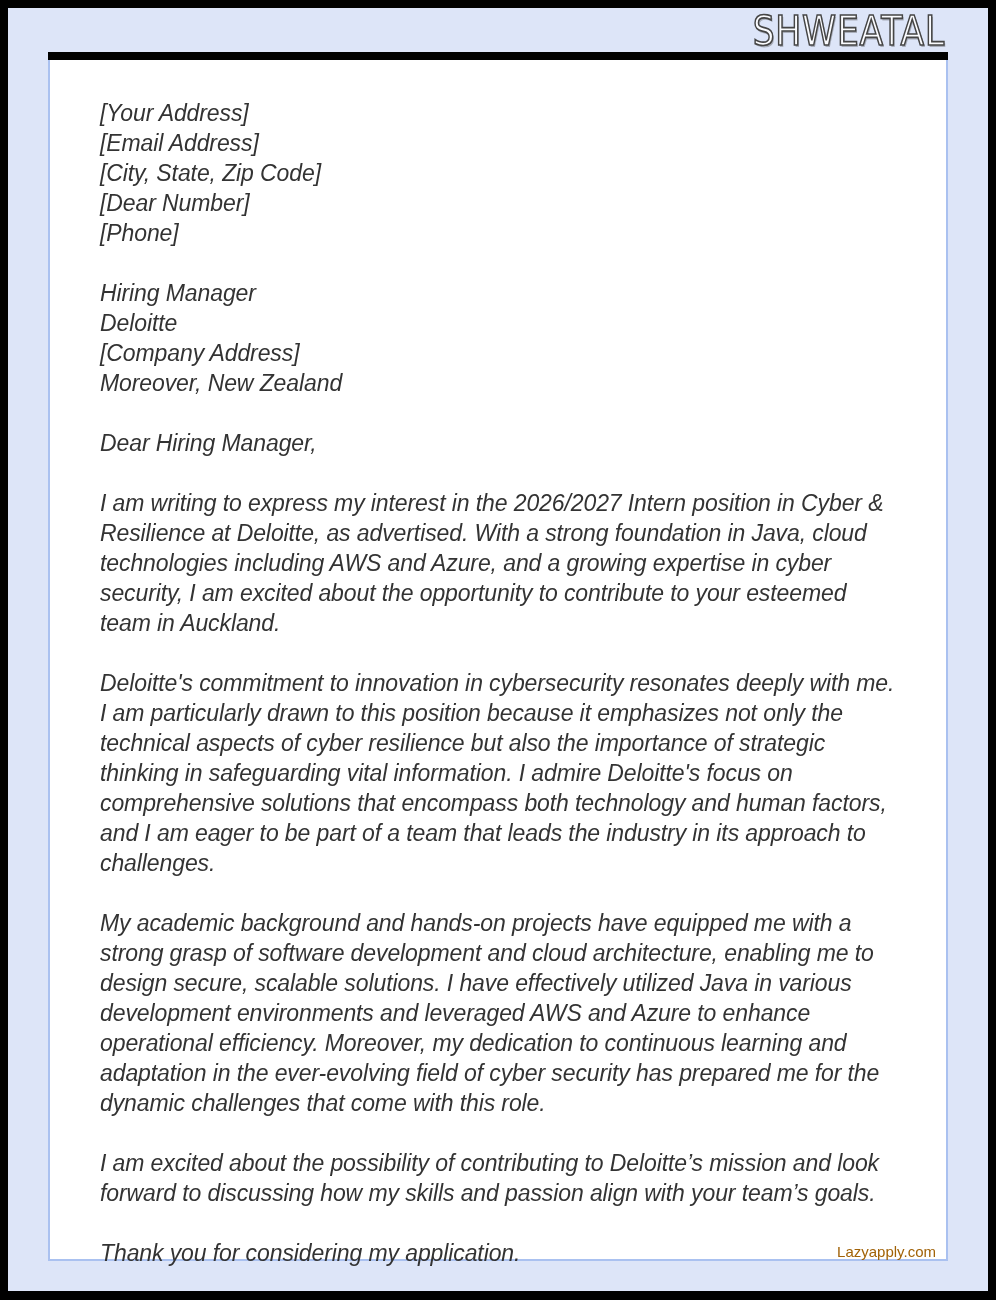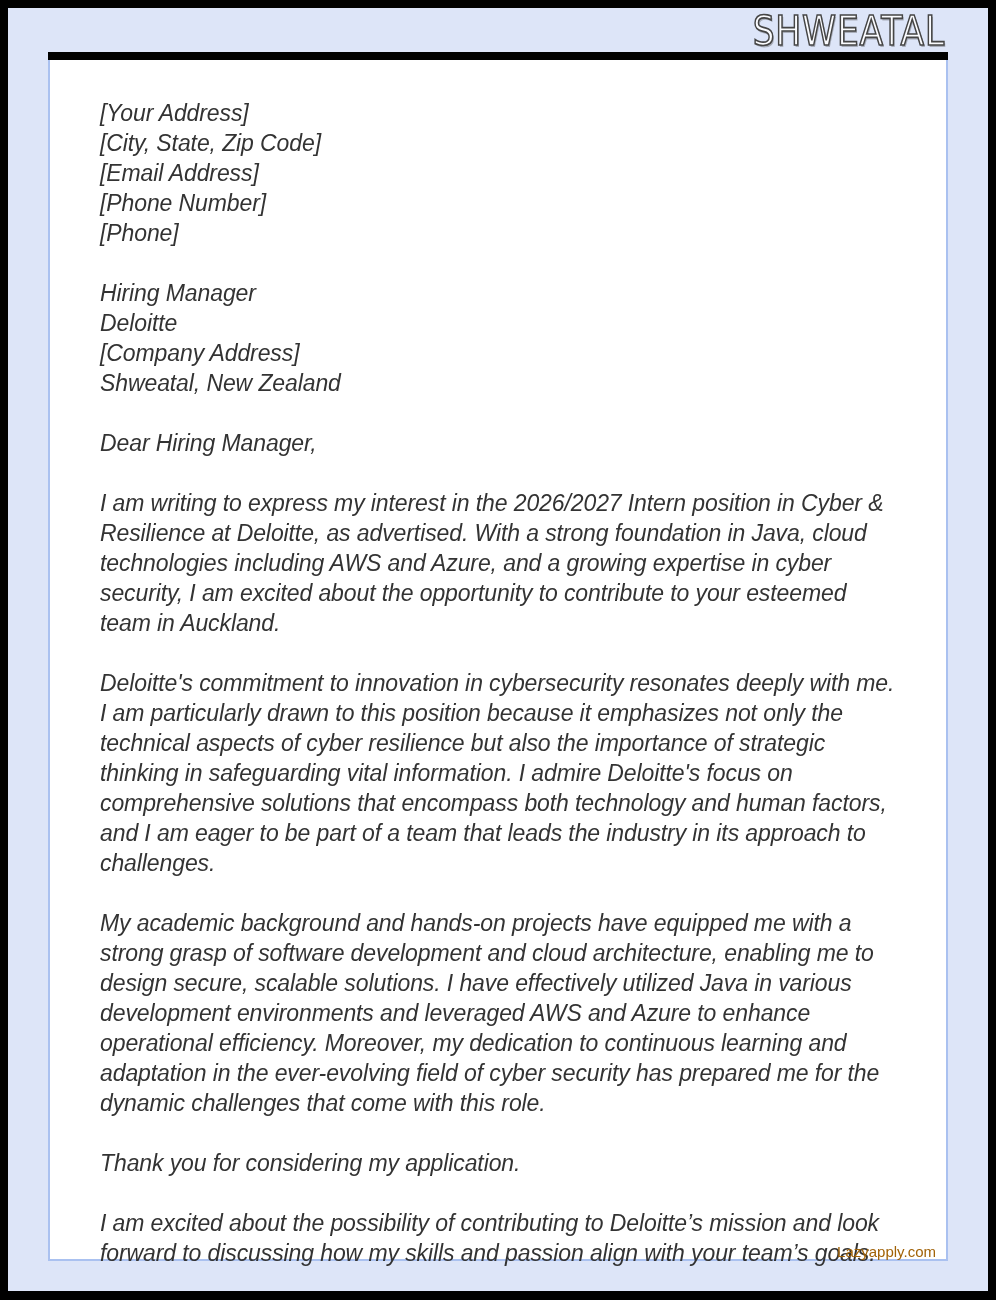--- a/index.html
+++ b/index.html
@@ -78,39 +78,39 @@
 
   <div class="logo">SHWEATAL</div>
 
   <div class="topbar"></div>
 
   <div class="card"></div>
 
   <div class="content">
     <div class="block">
       <div>[Your Address]</div>
+      <div>[Email Address]</div>
       <div>[City, State, Zip Code]</div>
-      <div>[Email Address]</div>
-      <div>[Phone Number]</div>
+      <div>[Dear Number]</div>
       <div>[Phone]</div>
     </div>
 
     <div class="block">
       <div>Hiring Manager</div>
       <div>Deloitte</div>
       <div>[Company Address]</div>
-      <div>Shweatal, New Zealand</div>
+      <div>Moreover, New Zealand</div>
     </div>
 
     <div class="block">Dear Hiring Manager,</div>
 
     <div class="block">I am writing to express my interest in the 2026/2027 Intern position in Cyber &amp; Resilience at Deloitte, as advertised. With a strong foundation in Java, cloud technologies including AWS and Azure, and a growing expertise in cyber security, I am excited about the opportunity to contribute to your esteemed team in Auckland.</div>
     <div class="block">Deloitte's commitment to innovation in cybersecurity resonates deeply with me. I am particularly drawn to this position because it emphasizes not only the technical aspects of cyber resilience but also the importance of strategic thinking in safeguarding vital information. I admire Deloitte's focus on comprehensive solutions that encompass both technology and human factors, and I am eager to be part of a team that leads the industry in its approach to challenges.</div>
     <div class="block">My academic background and hands-on projects have equipped me with a strong grasp of software development and cloud architecture, enabling me to design secure, scalable solutions. I have effectively utilized Java in various development environments and leveraged AWS and Azure to enhance operational efficiency. Moreover, my dedication to continuous learning and adaptation in the ever-evolving field of cyber security has prepared me for the dynamic challenges that come with this role.</div>
+    <div class="block">I am excited about the possibility of contributing to Deloitte’s mission and look forward to discussing how my skills and passion align with your team’s goals.</div>
+
     <div class="block">Thank you for considering my application.</div>
-
-    <div class="block">I am excited about the possibility of contributing to Deloitte’s mission and look forward to discussing how my skills and passion align with your team’s goals.</div>
     <div class="block">Warm regards,</div>
     <div class="block">Shweatal</div>
   </div>
 
   <div class="watermark">Lazyapply.com</div>
 </div>
 
 </body></html>

